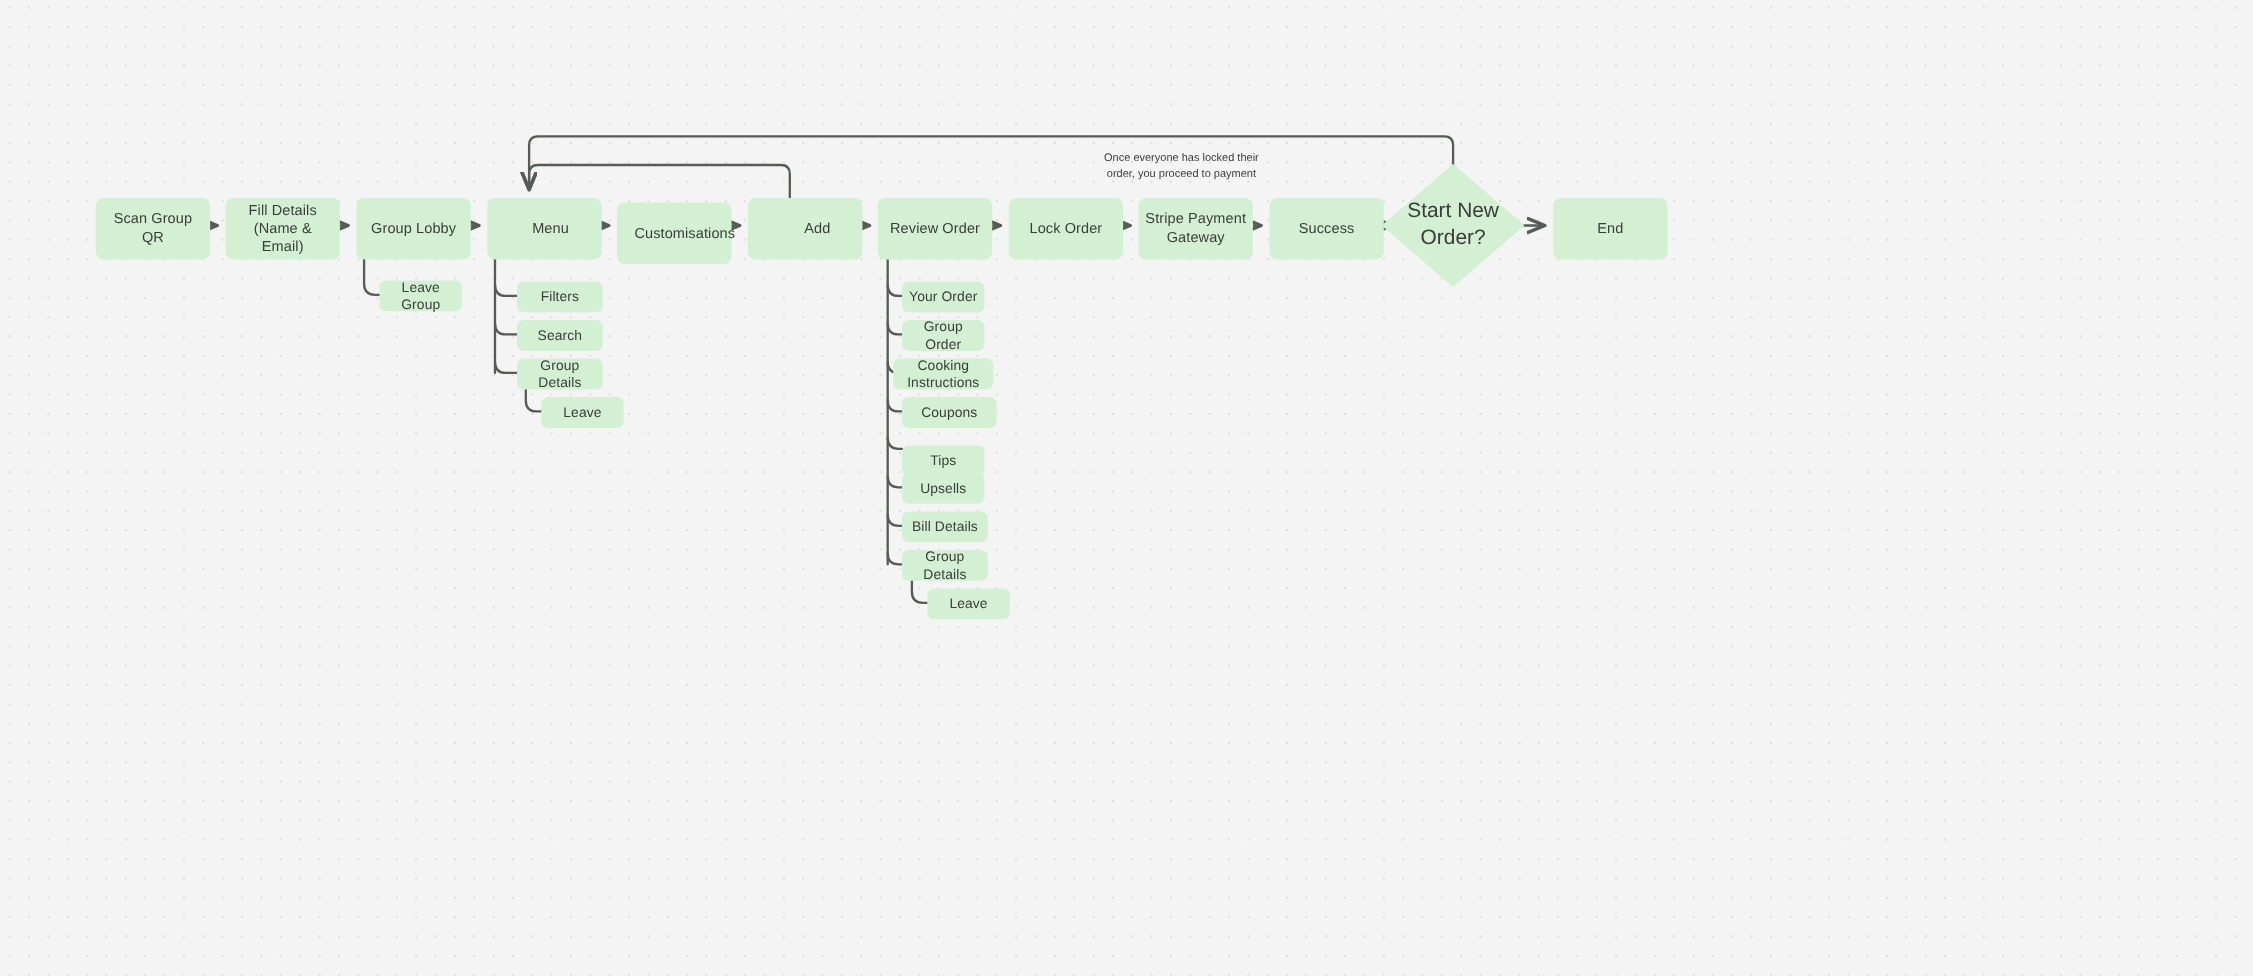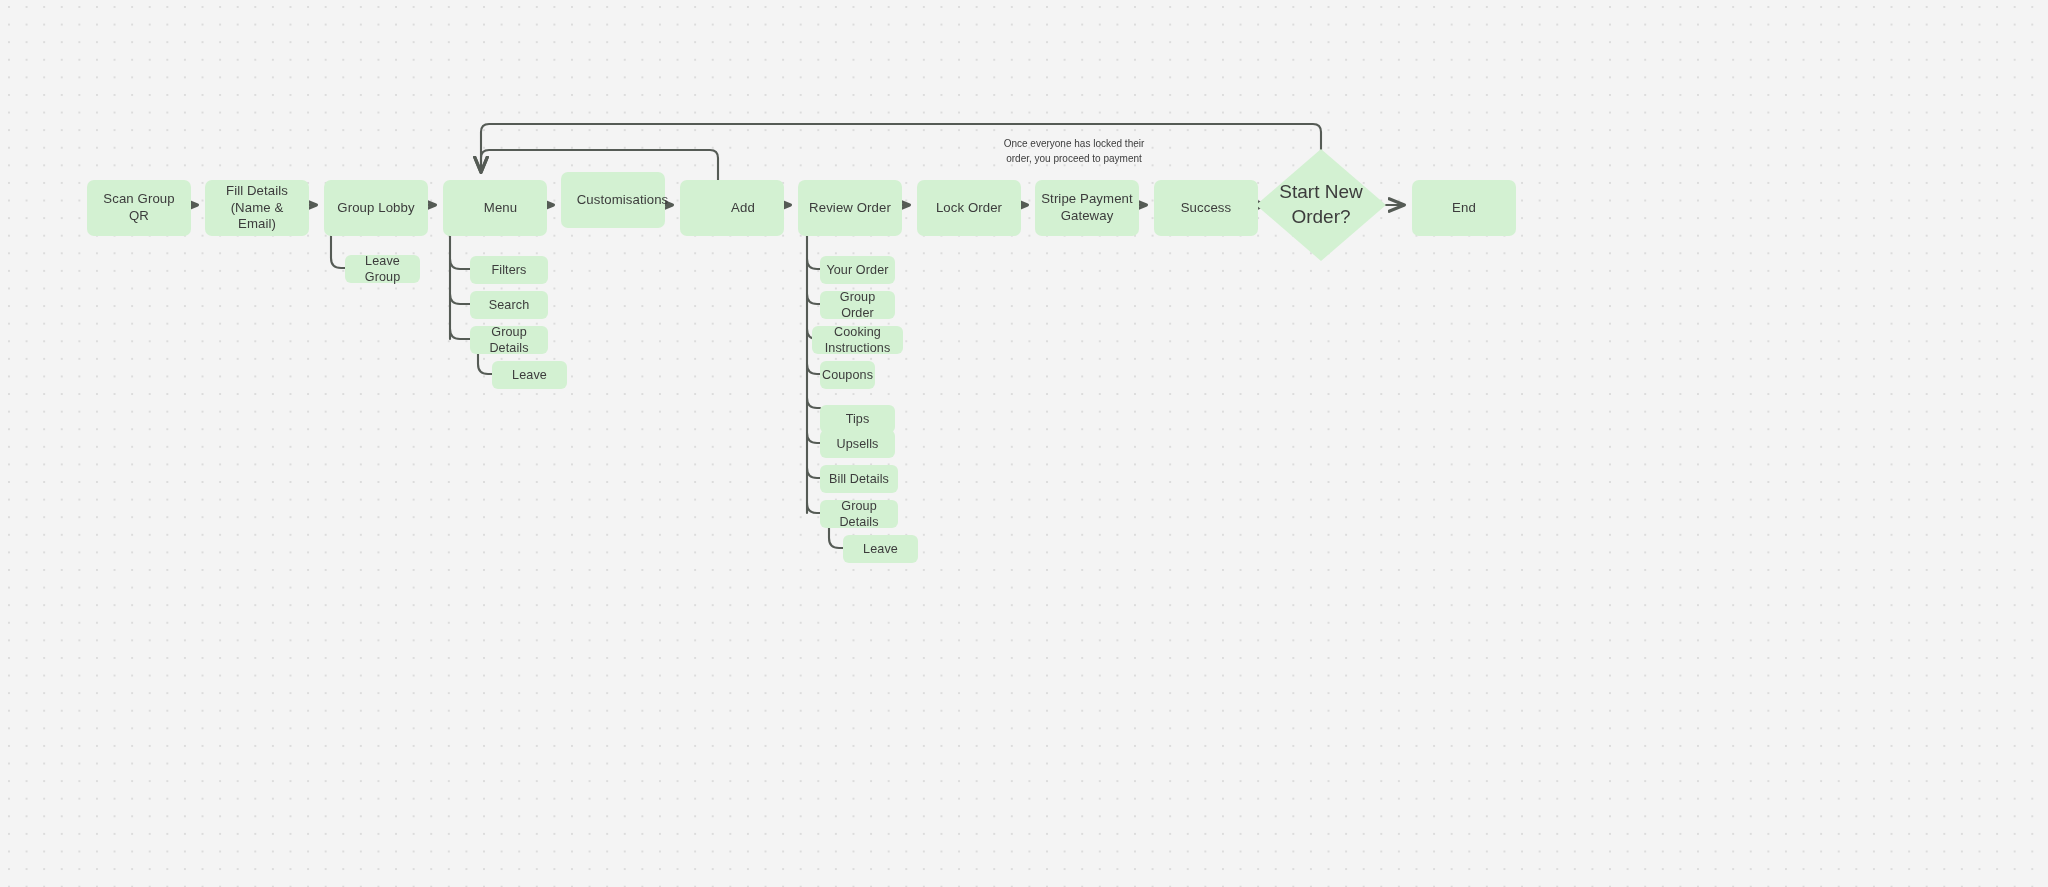--- a/index.html
+++ b/index.html
@@ -147,21 +147,21 @@
   </div>
 
   <div class="node main" style="left:324px; top:180px;">
     <span>Group Lobby</span>
   </div>
 
   <div class="node main" style="left:443px; top:180px;padding-left:17px;">
     <span>Menu</span>
   </div>
 
-  <div class="node main" style="left:561px; top:172px;padding-left:25px;">
+  <div class="node main" style="left:561px; top:184px;padding-left:25px;">
     <span>Customisations</span>
   </div>
 
   <div class="node main" style="left:680px; top:180px;padding-left:28px;">
     <span>Add</span>
   </div>
 
   <div class="node main" style="left:798px; top:180px;">
     <span>Review Order</span>
   </div>
@@ -212,21 +212,21 @@
   </div>
 
   <div class="node sub" style="left:820px; top:291px; width:75px;">
     <span>Group Order</span>
   </div>
 
   <div class="node sub" style="left:812px; top:326px; width:91px;">
     <span>Cooking Instructions</span>
   </div>
 
-  <div class="node sub" style="left:820px; top:361px; width:55px;">
+  <div class="node sub" style="left:820px; top:361px; width:86px;">
     <span>Coupons</span>
   </div>
 
   <div class="node sub" style="left:820px; top:405px; width:75px;">
     <span>Tips</span>
   </div>
 
   <div class="node sub" style="left:820px; top:430px; width:75px;">
     <span>Upsells</span>
   </div>

